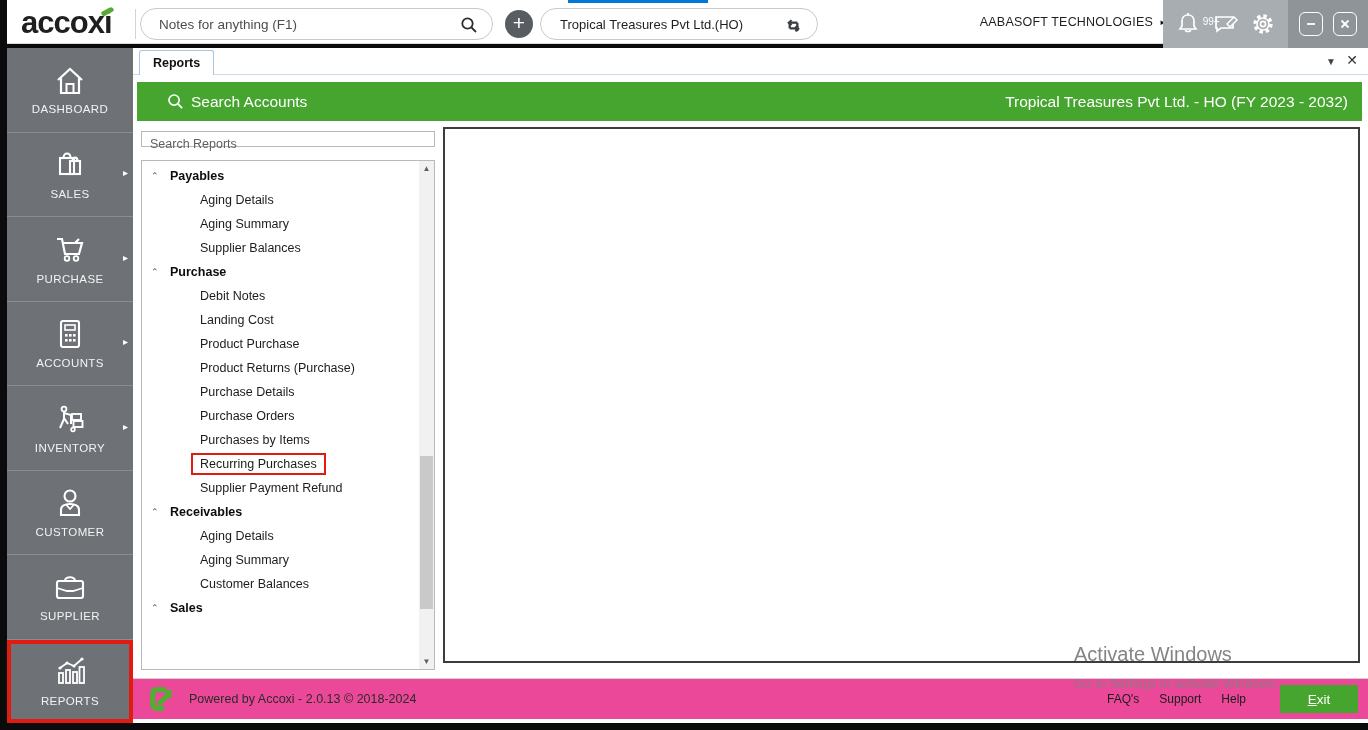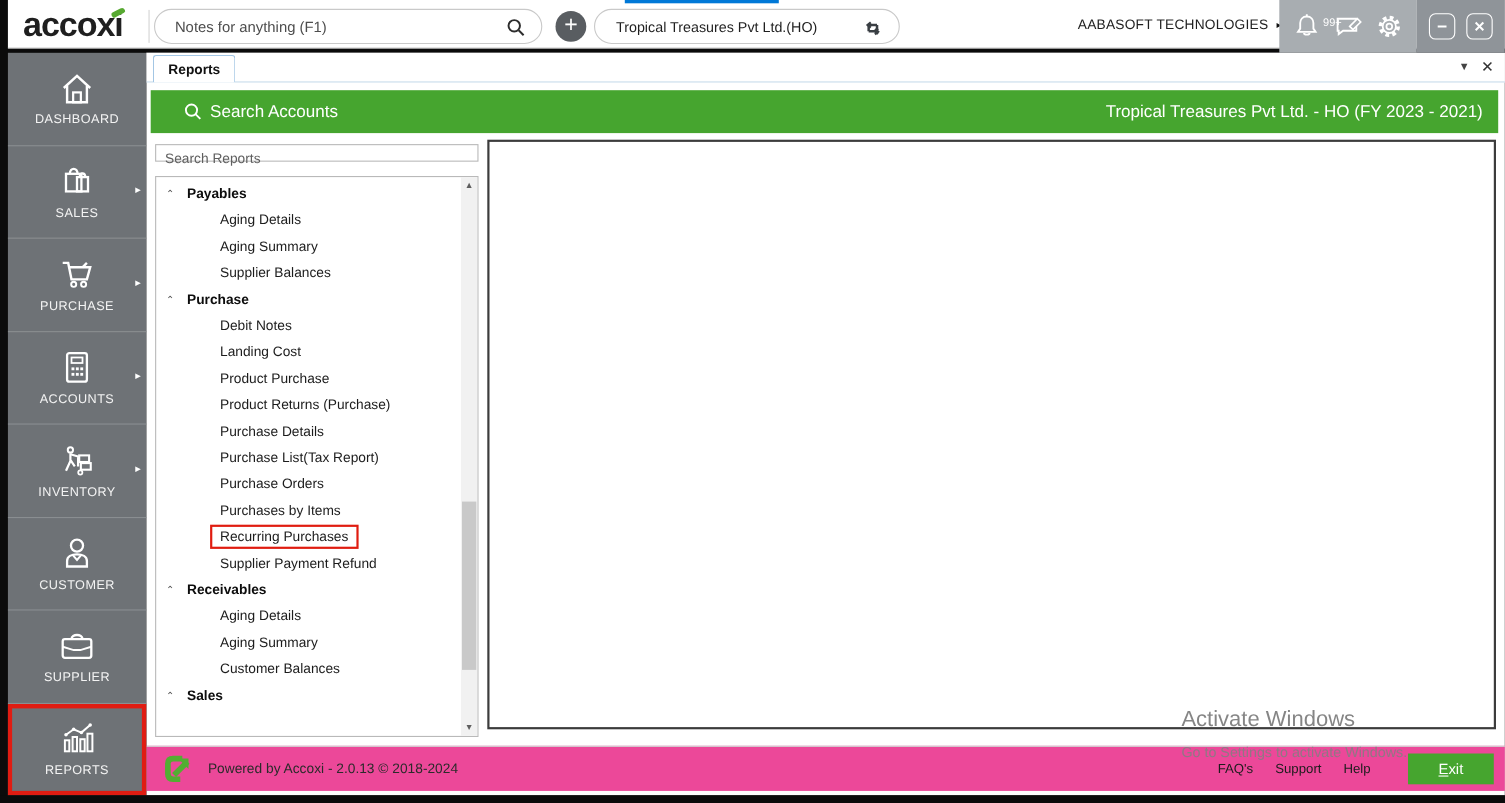--- a/index.html
+++ b/index.html
@@ -301,21 +301,21 @@
 </div>
 
 <div id="greenbar" class="abs">
   <div class="gb-left">
     <svg width="17" height="17" viewBox="0 0 18 18">
       <circle cx="7.5" cy="7.5" r="5.4" fill="none" stroke="#fff" stroke-width="1.8"></circle>
       <line x1="11.6" y1="11.6" x2="16" y2="16" stroke="#fff" stroke-width="1.8"></line>
     </svg>
     <span>Search Accounts</span>
   </div>
-  <div class="gb-right">Tropical Treasures Pvt Ltd. - HO (FY 2023 - 2021)</div>
+  <div class="gb-right">Tropical Treasures Pvt Ltd. - HO (FY 2023 - 2032)</div>
 </div>
 
 <div id="search-reports" class="abs">
   <span class="ph">Search Reports</span>
 </div>
 
 <div id="report-list" class="abs">
   <div class="row cat">
     <span class="chev">⌃</span>
     <span>Payables</span>
@@ -326,21 +326,20 @@
 
   <div class="row cat">
     <span class="chev">⌃</span>
     <span>Purchase</span>
   </div>
   <div class="row item">Debit Notes</div>
   <div class="row item">Landing Cost</div>
   <div class="row item">Product Purchase</div>
   <div class="row item">Product Returns (Purchase)</div>
   <div class="row item">Purchase Details</div>
-  <div class="row item">Purchase List(Tax Report)</div>
   <div class="row item">Purchase Orders</div>
   <div class="row item">Purchases by Items</div>
   <div class="row item">
     <span class="hlbox">Recurring Purchases</span>
   </div>
   <div class="row item">Supplier Payment Refund</div>
 
   <div class="row cat">
     <span class="chev">⌃</span>
     <span>Receivables</span>

